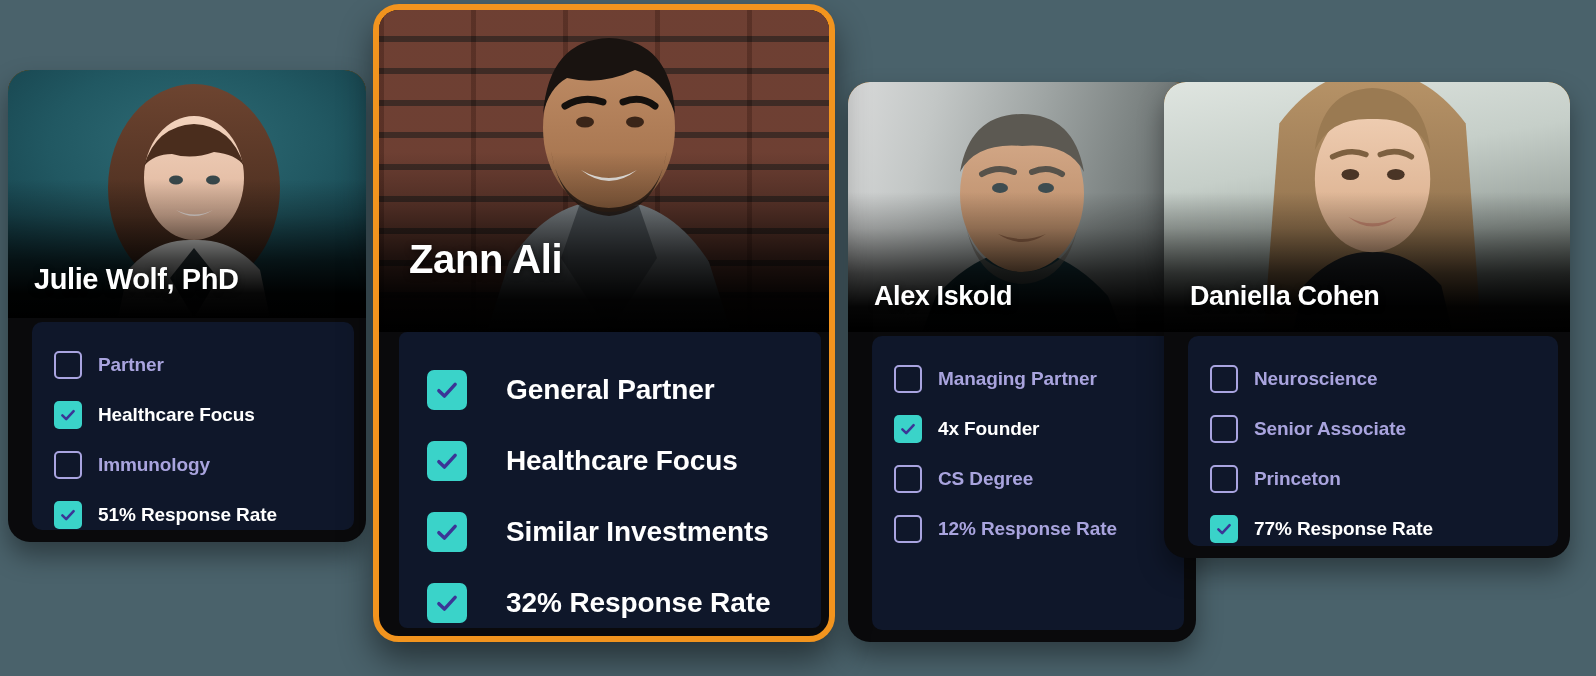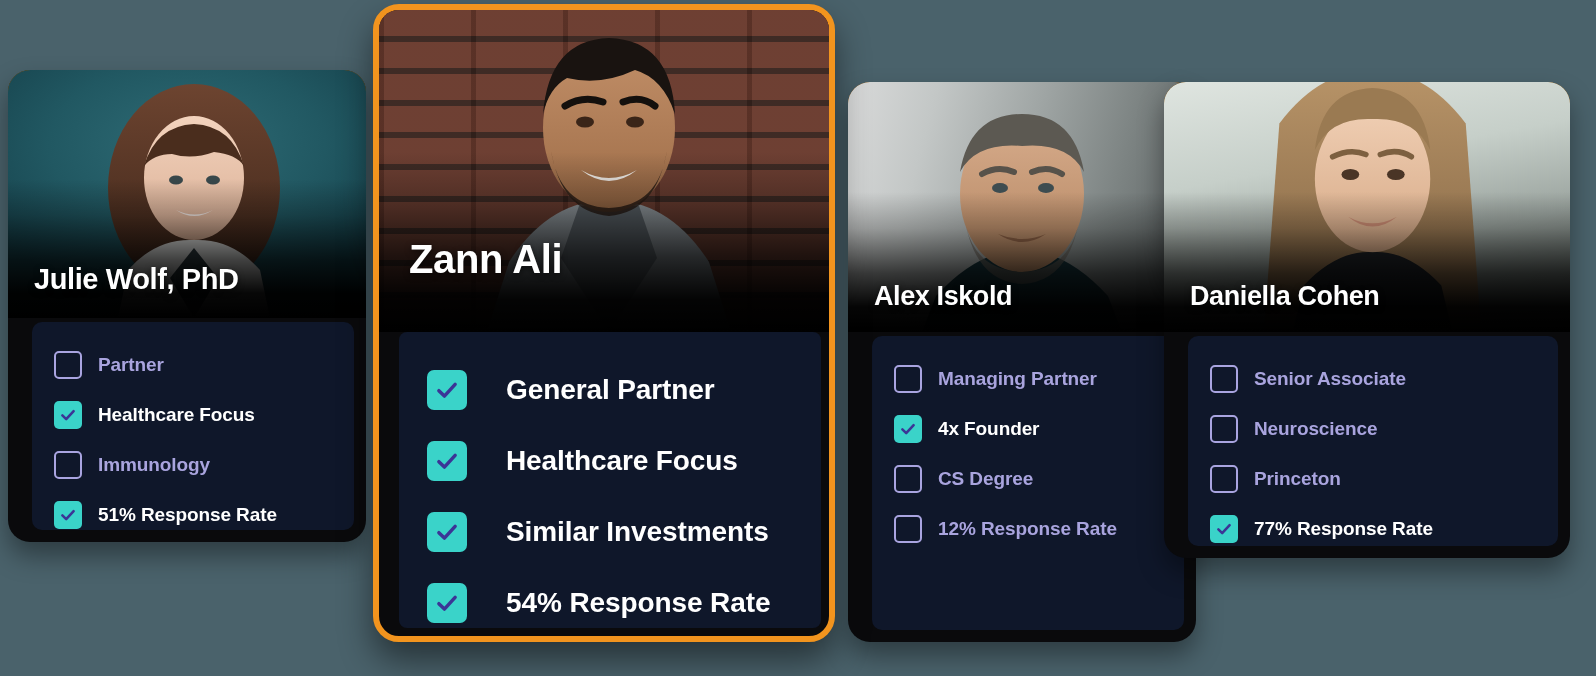--- a/index.html
+++ b/index.html
@@ -297,21 +297,21 @@
             </svg>
         </span>
         <span class="check-label">Similar Investments</span>
       </div>
       <div class="check-row on">
         <span class="box on">
           <svg width="26" height="26" viewBox="0 0 24 24">
               <path d="M4.5 12.6 L9.6 17.6 L19.5 6.8" fill="none" stroke="#3b3596" stroke-width="3.2" stroke-linecap="round" stroke-linejoin="round"></path>
             </svg>
         </span>
-        <span class="check-label">54% Response Rate</span>
+        <span class="check-label">32% Response Rate</span>
       </div>
     </div>
   </div>
 
   <div class="card" id="card-3">
     <div class="photo">
       <div class="photo-inner">
         <div class="bg-alex"></div>
         <svg class="fig-svg" viewBox="0 0 348 250" preserveAspectRatio="xMidYMax slice">
           <defs>
@@ -381,25 +381,25 @@
           <path d="M166 146 q22 12 44 0 q-22 18 -44 0 z" fill="#c98a72"></path>
           <path d="M126 208 q30 -32 62 -30 q32 -2 62 30 l10 42 h-144 z" fill="#1d2024"></path>
         </svg>
       </div>
       <div class="photo-fade"></div>
       <div class="person-name">Daniella Cohen</div>
     </div>
     <div class="panel">
       <div class="check-row off">
         <span class="box off"></span>
+        <span class="check-label">Neuroscience</span>
+      </div>
+      <div class="check-row off">
+        <span class="box off"></span>
         <span class="check-label">Senior Associate</span>
-      </div>
-      <div class="check-row off">
-        <span class="box off"></span>
-        <span class="check-label">Neuroscience</span>
       </div>
       <div class="check-row off">
         <span class="box off"></span>
         <span class="check-label">Princeton</span>
       </div>
       <div class="check-row on">
         <span class="box on">
           <svg width="18" height="18" viewBox="0 0 24 24">
               <path d="M4.5 12.6 L9.6 17.6 L19.5 6.8" fill="none" stroke="#3b3596" stroke-width="3.4" stroke-linecap="round" stroke-linejoin="round"></path>
             </svg>

